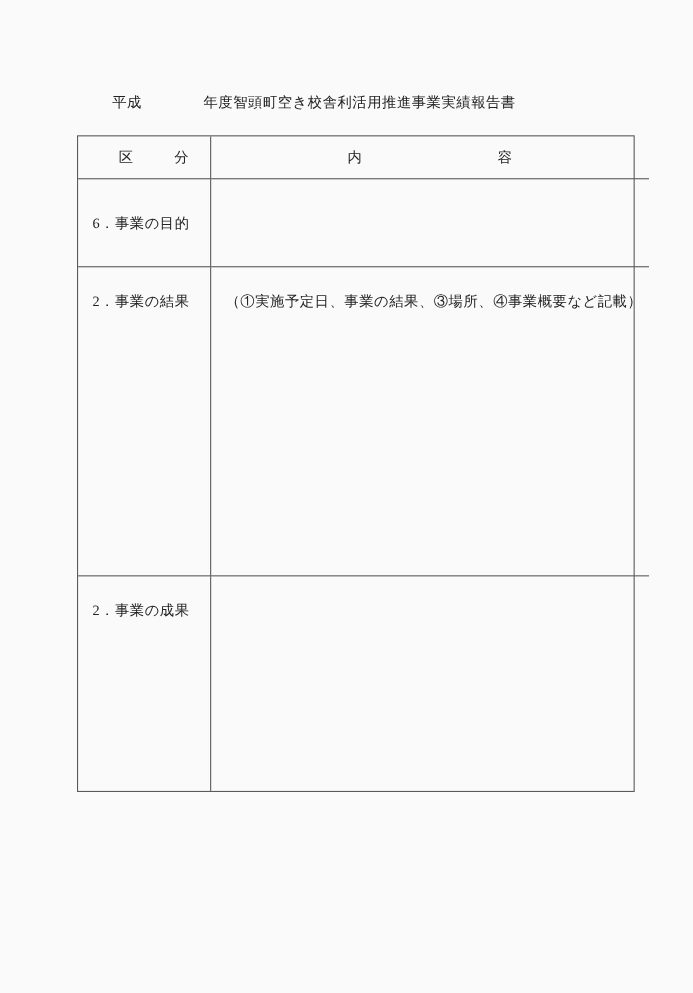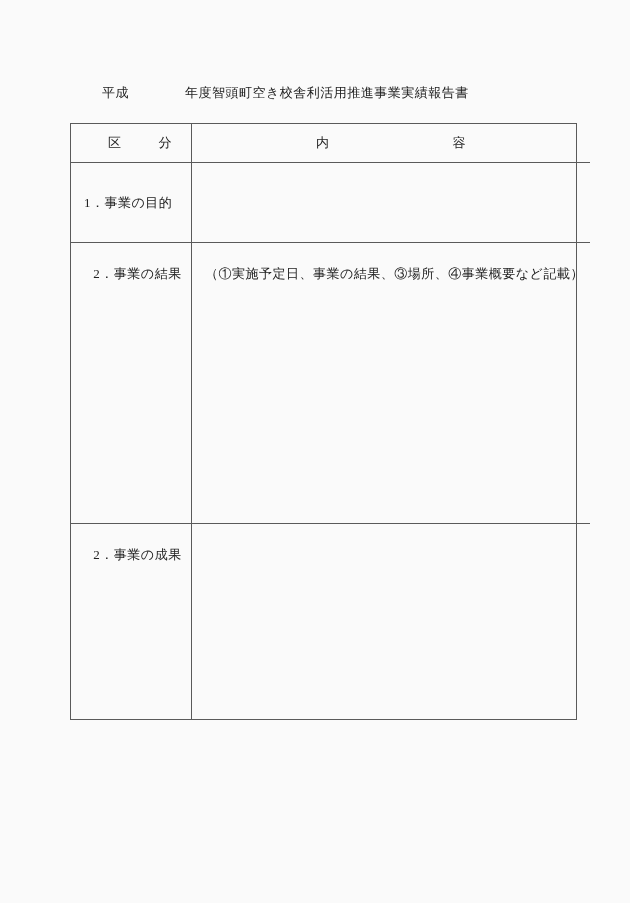--- a/index.html
+++ b/index.html
@@ -10,21 +10,20 @@
   .page {
     position: relative;
     width: 630px;
     height: 903px;
     background: #fafafa;
     overflow: hidden;
     font-family: "Liberation Serif", "DejaVu Serif", serif;
     color: #222222;
     font-size: 13px;
     letter-spacing: 0.5px;
-    text-align: center;
   }
   .doc-title {
     position: absolute;
     left: 102px;
     top: 84px;
     white-space: nowrap;
   }
   .era-gap {
     display: inline-block;
     width: 56px;
@@ -101,21 +100,21 @@
       </div>
     </div>
     <div class="cell row-line header-cell">
       <div class="spread-wide">
         <span>内</span>
         <span>容</span>
       </div>
     </div>
 
     <div class="cell col-left row-line label-centered">
-      <span class="nowrap">1．事業の目的</span>
+      <span class="nowrap">6．事業の目的</span>
     </div>
     <div class="cell row-line">
       <span></span>
     </div>
 
     <div class="cell col-left row-line label-top">
       <span class="nowrap">2．事業の結果</span>
     </div>
     <div class="cell row-line content-top">
       <span class="nowrap">（①実施予定日、事業の結果、③場所、④事業概要など記載）</span>

